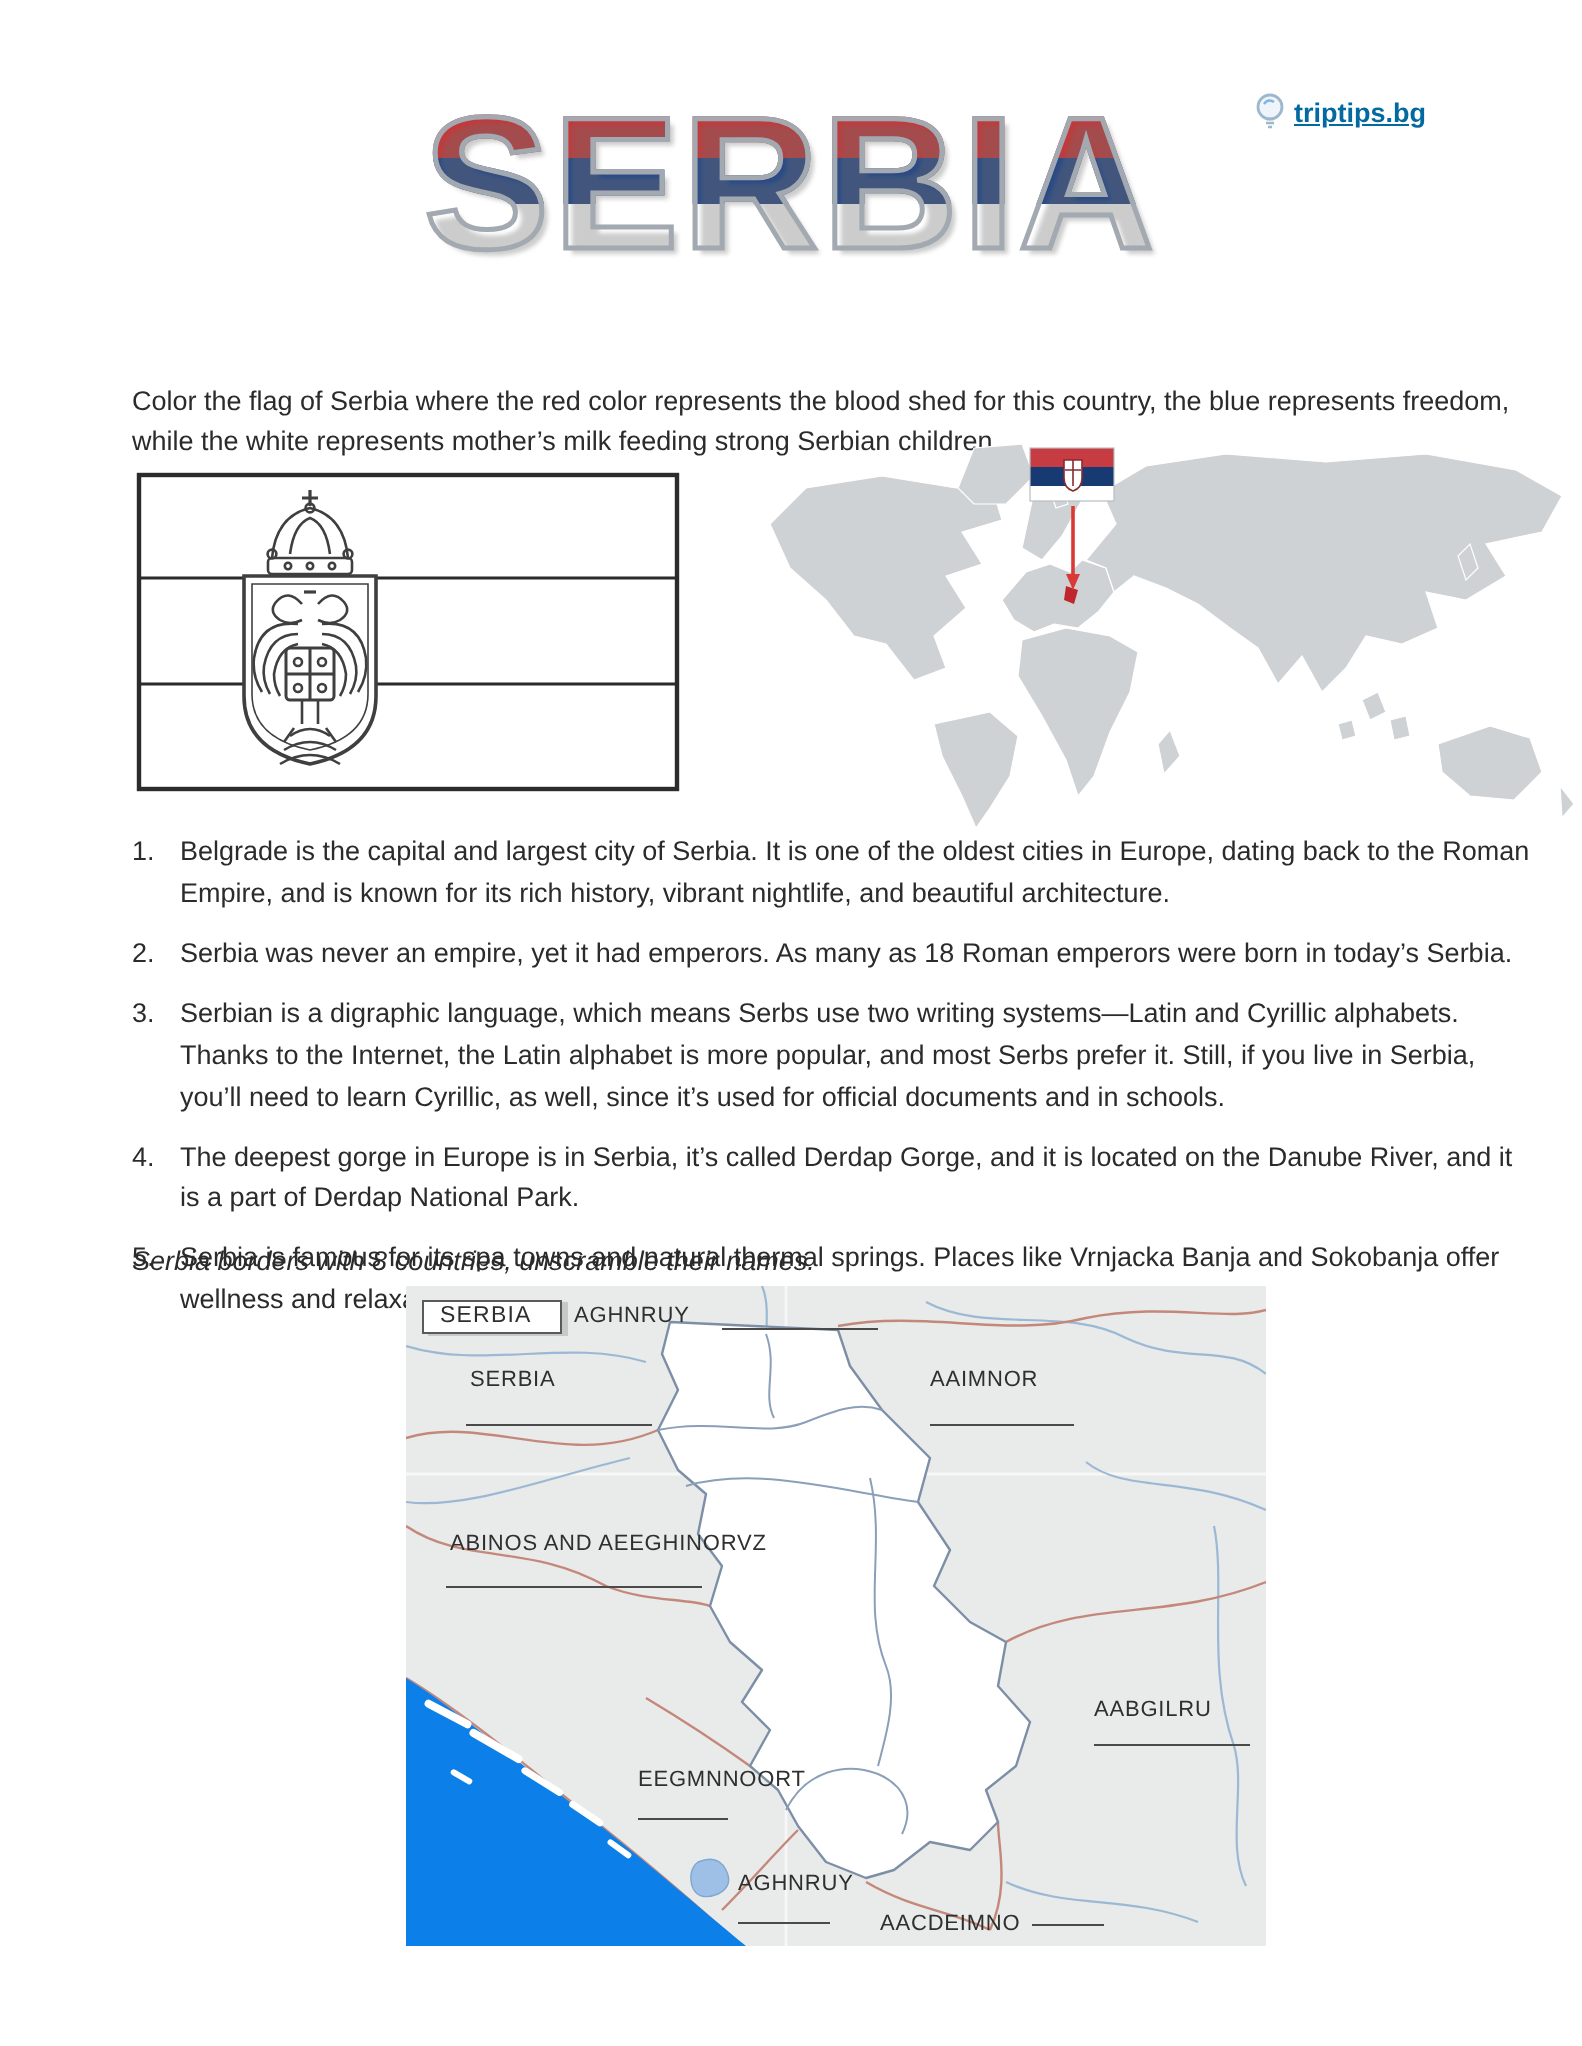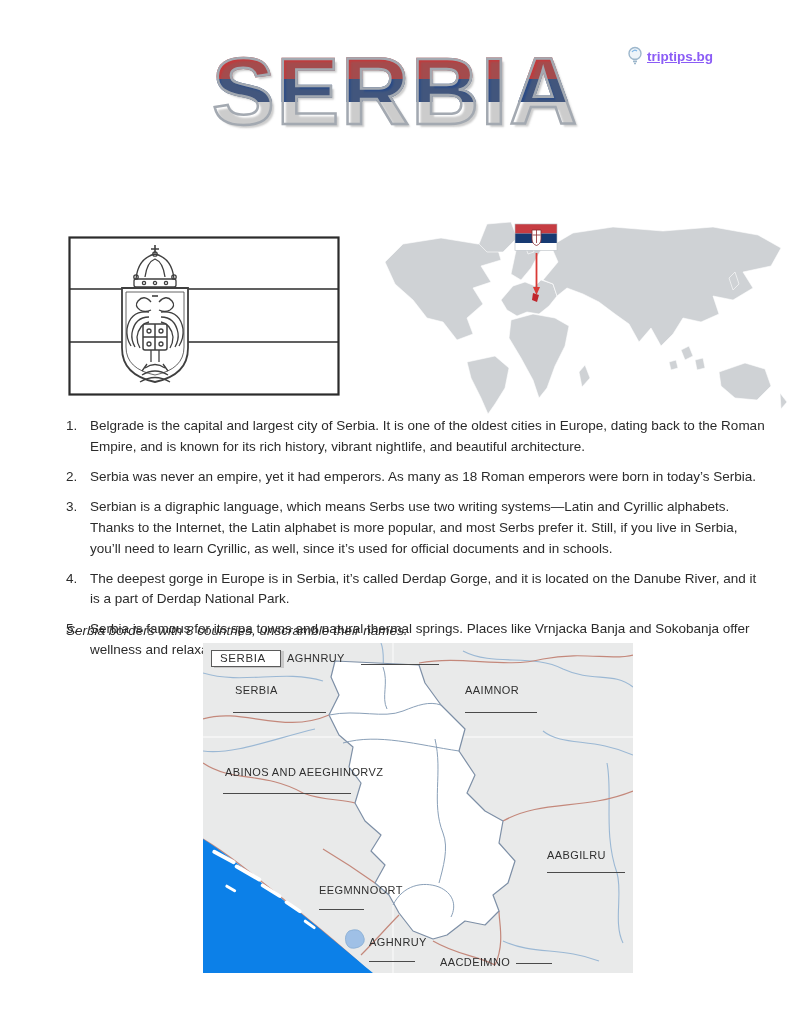--- a/index.html
+++ b/index.html
@@ -2,21 +2,21 @@
 <html><head>
 <meta charset="utf-8">
 <style>
   html,body{margin:0;padding:0;background:#888;}
   .page{
     position:relative;width:791px;height:1023px;margin:0 auto;background:#ffffff;
     font-family:"Liberation Sans","DejaVu Sans",sans-serif;color:#2b2b2b;overflow:hidden;
   }
   
   .logo{position:absolute;left:627px;top:46px;display:flex;align-items:center;gap:3px;}
-  .logo a{color:#8b5cf6;font-size:13.5px;font-weight:600;text-decoration:underline;}
+  .logo a{color:#0369a1;font-size:13.5px;font-weight:600;text-decoration:underline;}
   
   .title-wrap{position:absolute;left:0;top:40px;width:100%;text-align:center;}
   .flag-title{
     display:inline-block;font-size:94px;line-height:1.1;font-weight:bold;letter-spacing:2px;
     background:linear-gradient(180deg,#c23a3c 0%,#c23a3c 38%,#2b4b86 38%,#2b4b86 60%,#ffffff 60%,#ffffff 100%);
     -webkit-background-clip:text;background-clip:text;color:transparent;
     -webkit-text-stroke:2.5px #a3a9b1;
     text-shadow:3px 3px 2px rgba(110,110,110,.35);
   }
   
@@ -54,20 +54,21 @@
       <path d="M5,6 q2,-3 5,-1" fill="none" stroke="#7fb6e8" stroke-width="1.2"></path>
       <path d="M6,13.5 h4 M6,15.5 h4 M7,17.5 h2" stroke="#9db7cc" stroke-width="1.3" fill="none"></path>
     </svg>
     <a href="#">triptips.bg</a>
   </div>
 
   <div class="title-wrap">
     <span class="flag-title">SERBIA</span>
   </div>
 
+  <p class="para p2">Color the flag of Serbia where the red color represents the blood shed for this country, the blue represents freedom, while the white represents mother’s milk feeding strong Serbian children.</p>
 
   <svg class="flag-box" viewBox="0 0 272 160">
     <rect x="1.5" y="1.5" width="269" height="157" fill="#ffffff" stroke="#2b2b2b" stroke-width="2.2"></rect>
     <line x1="2" y1="53" x2="270" y2="53" stroke="#2b2b2b" stroke-width="1.6"></line>
     <line x1="2" y1="106" x2="270" y2="106" stroke="#2b2b2b" stroke-width="1.6"></line>
     <g transform="translate(87,0)" stroke="#3f3f3f" fill="none" stroke-width="1.3">
 
       <path d="M0,9 v8 M-4,13 h8" stroke-width="1.6"></path>
       <path d="M-19,43 Q-17,22 0,18 Q17,22 19,43"></path>
       <path d="M-10,41 Q-8,26 0,23 Q8,26 10,41"></path>

